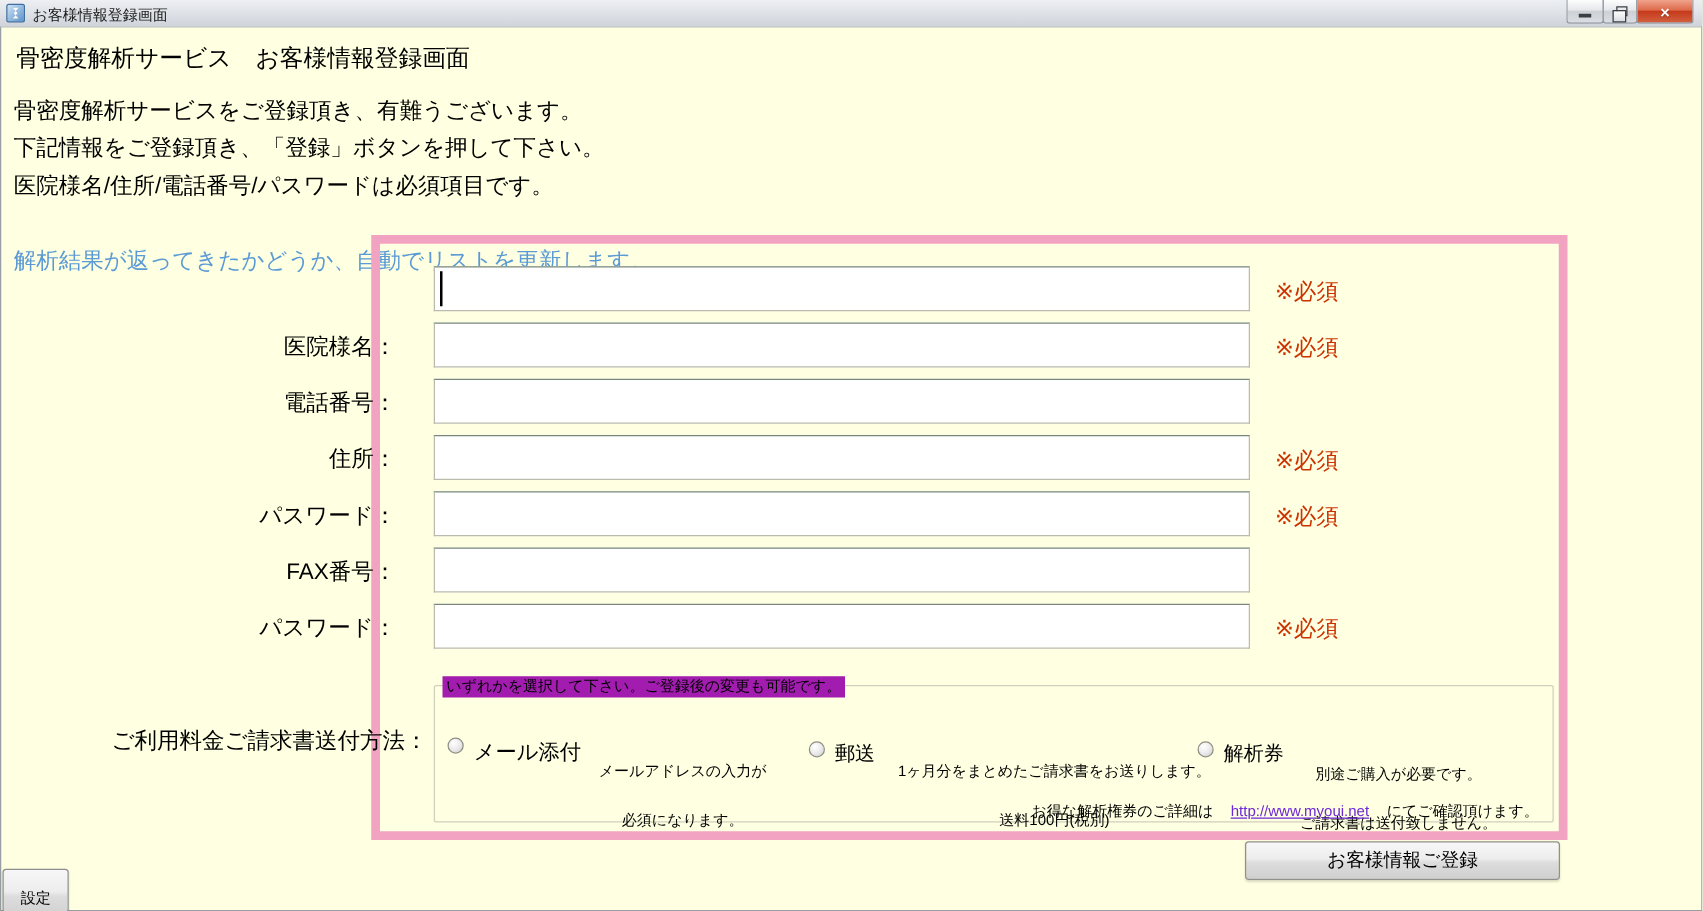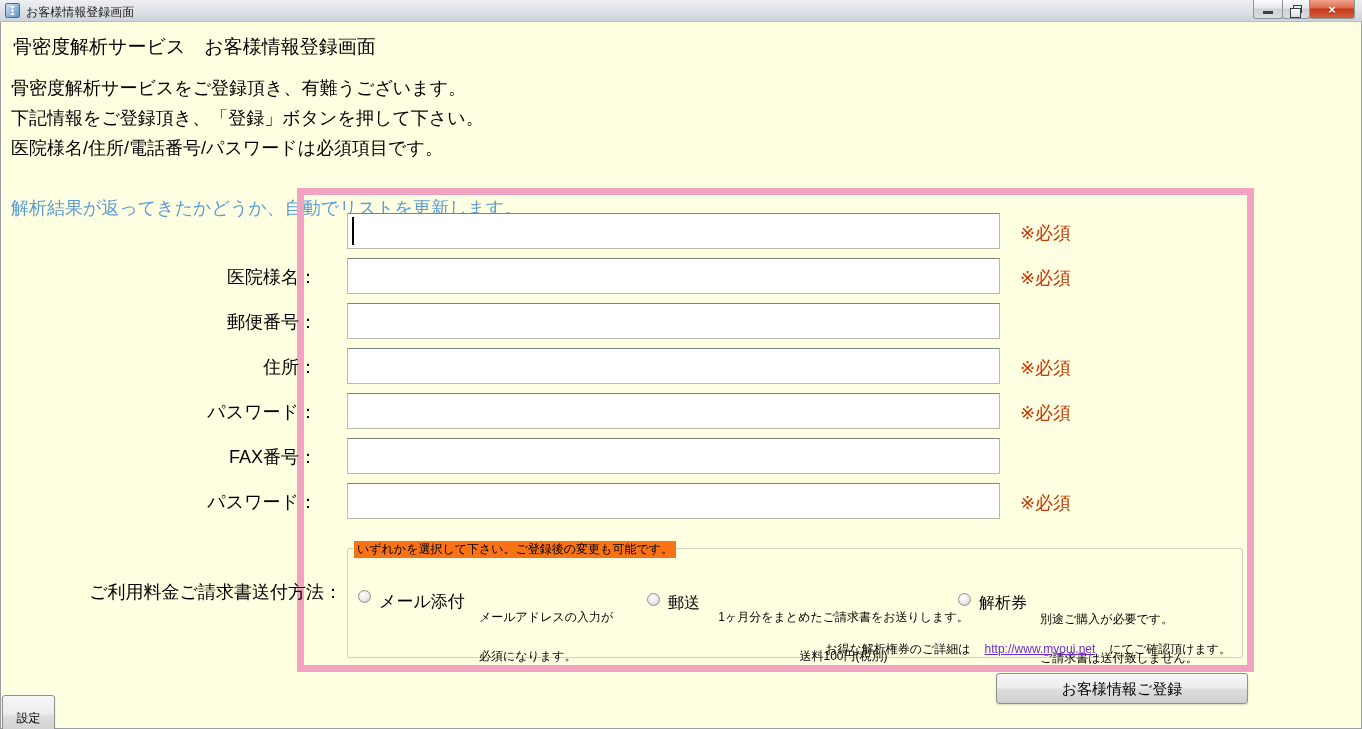--- a/index.html
+++ b/index.html
@@ -86,31 +86,31 @@
   .billing-label {
     position:absolute; left:0; top:580px; width:342px; text-align:right;
     font-size:18px; color:#000; z-index:2; white-space:pre;padding-left:36px;
   }
   .groupbox {
     position:absolute; left:347px; top:548px; width:896px; height:110px;
     border:1px solid #CFCFBE; border-radius:2px; z-index:2;
   }
   .group-legend {
     position:absolute; left:6px; top:-8px; font-size:12px; color:#000;
-    background:#f97316; padding:0 3px; white-space:pre;
+    background:#a21caf; padding:0 3px; white-space:pre;
   }
   .radio-opt { position:absolute; display:flex; align-items:flex-start; }
   .radio-circle {
     width:13px; height:13px; border-radius:50%;
     border:1px solid #8E8E86;
     background:radial-gradient(circle at 35% 30%, #FFFFFF 0%, #E9E9E9 55%, #C9C9C9 100%);
     flex:0 0 auto; cursor:pointer;
   }
   .radio-label { margin-left:8px; font-size:16px; color:#000; white-space:pre; cursor:pointer; }
-  .radio-note { position:absolute; font-size:12px; line-height:13px; color:#000; white-space:pre; }
+  .radio-note { position:absolute; font-size:12px; line-height:13px; color:#000; white-space:pre;text-align:center; }
   .radio-note.center { text-align:center; }
   .group-footer {
     position:absolute; right:11px; top:78px; font-size:12px; color:#000; white-space:pre;
   }
   .group-footer .link { color:#6d28d9; text-decoration:underline; cursor:pointer; margin:0 14px; }
 
   
   .btn {
     position:absolute; border:1px solid #8E8F8F; border-radius:3px;
     background:linear-gradient(#F7F7F7 0%, #EDEDED 45%, #DDDDDD 55%, #CFCFCF 100%);
@@ -157,21 +157,21 @@
     <span class="required">※必須</span>
   </div>
 
   <div class="form-row" style="top:258px">
     <span class="form-label">医院様名：</span>
     <input class="textfield" type="text" value="" style="">
     <span class="required">※必須</span>
   </div>
 
   <div class="form-row" style="top:303px">
-    <span class="form-label">郵便番号：</span>
+    <span class="form-label">電話番号：</span>
     <input class="textfield" type="text" value="" style="">
   </div>
 
   <div class="form-row" style="top:348px">
     <span class="form-label">住所：</span>
     <input class="textfield" type="text" value="" style="">
     <span class="required">※必須</span>
   </div>
 
   <div class="form-row" style="top:393px">

